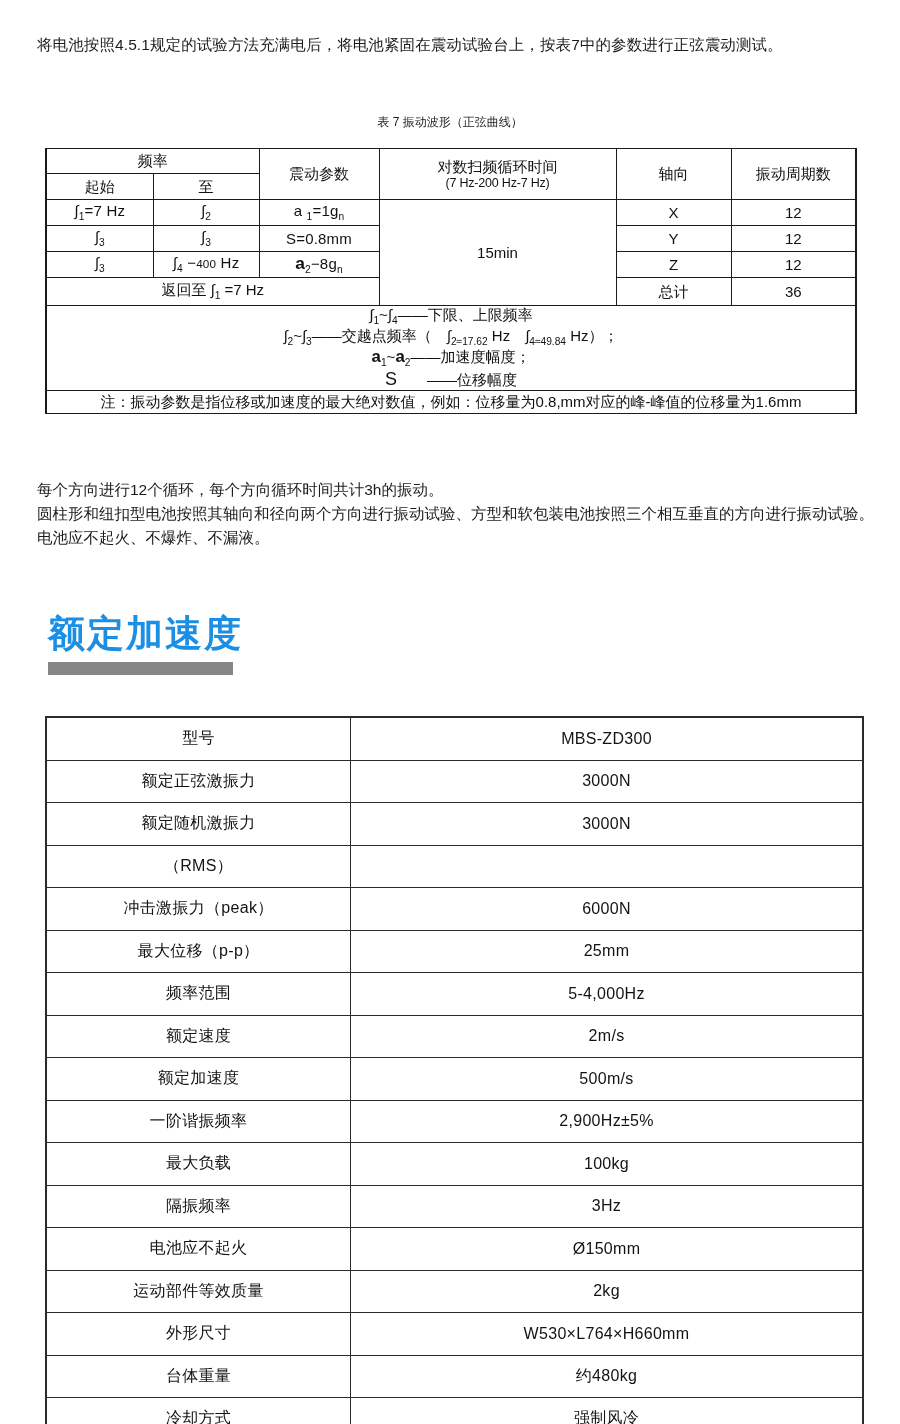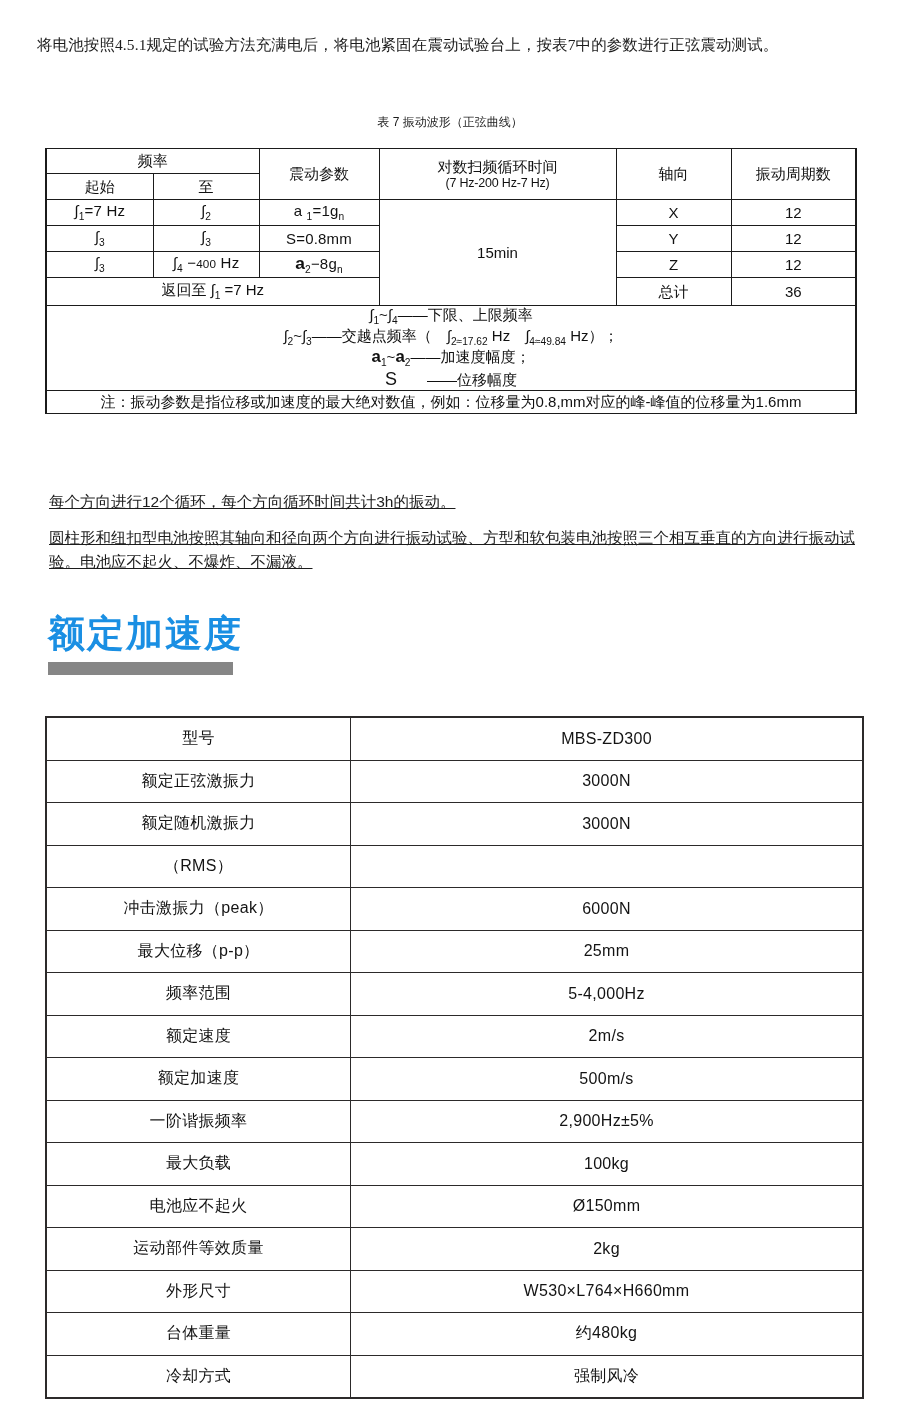--- a/index.html
+++ b/index.html
@@ -27,21 +27,20 @@
   .intro {
     position: absolute;
     left: 37px;
     top: 34px;
     width: 830px;
     font-size: 15.5px;
     line-height: 22px;
     letter-spacing: 0.1px;
     font-weight: 500;
     color: #1c1c1c;
-    font-family: Liberation Serif, serif;
   }
 
   
   .tbl-caption {
     position: absolute;
     left: 0;
     top: 114px;
     width: 900px;
     text-align: center;
     font-size: 12px;
@@ -110,21 +109,21 @@
   .mid {
     position: absolute;
     left: 37px;
     top: 478px;
     width: 840px;
     font-size: 15.5px;
     line-height: 24px;
     font-weight: 500;
     color: #1c1c1c;
   }
-  .mid p { margin: 12px; text-decoration: underline; }
+  .mid p { margin: 0; }
 
   
   .sec-head {
     position: absolute;
     left: 48px;
     top: 612px;
   }
   .sec-head .title {
     font-size: 37px;
     font-weight: 700;
@@ -297,20 +296,24 @@
           </tr>
           <tr>
             <td class="k">一阶谐振频率</td>
             <td class="v">2,900Hz±5%</td>
           </tr>
           <tr>
             <td class="k">最大负载</td>
             <td class="v">100kg</td>
           </tr>
           <tr>
+            <td class="k">隔振频率</td>
+            <td class="v">3Hz</td>
+          </tr>
+          <tr>
             <td class="k">电池应不起火</td>
             <td class="v">Ø150mm</td>
           </tr>
           <tr>
             <td class="k">运动部件等效质量</td>
             <td class="v">2kg</td>
           </tr>
           <tr>
             <td class="k">外形尺寸</td>
             <td class="v">W530×L764×H660mm</td>

